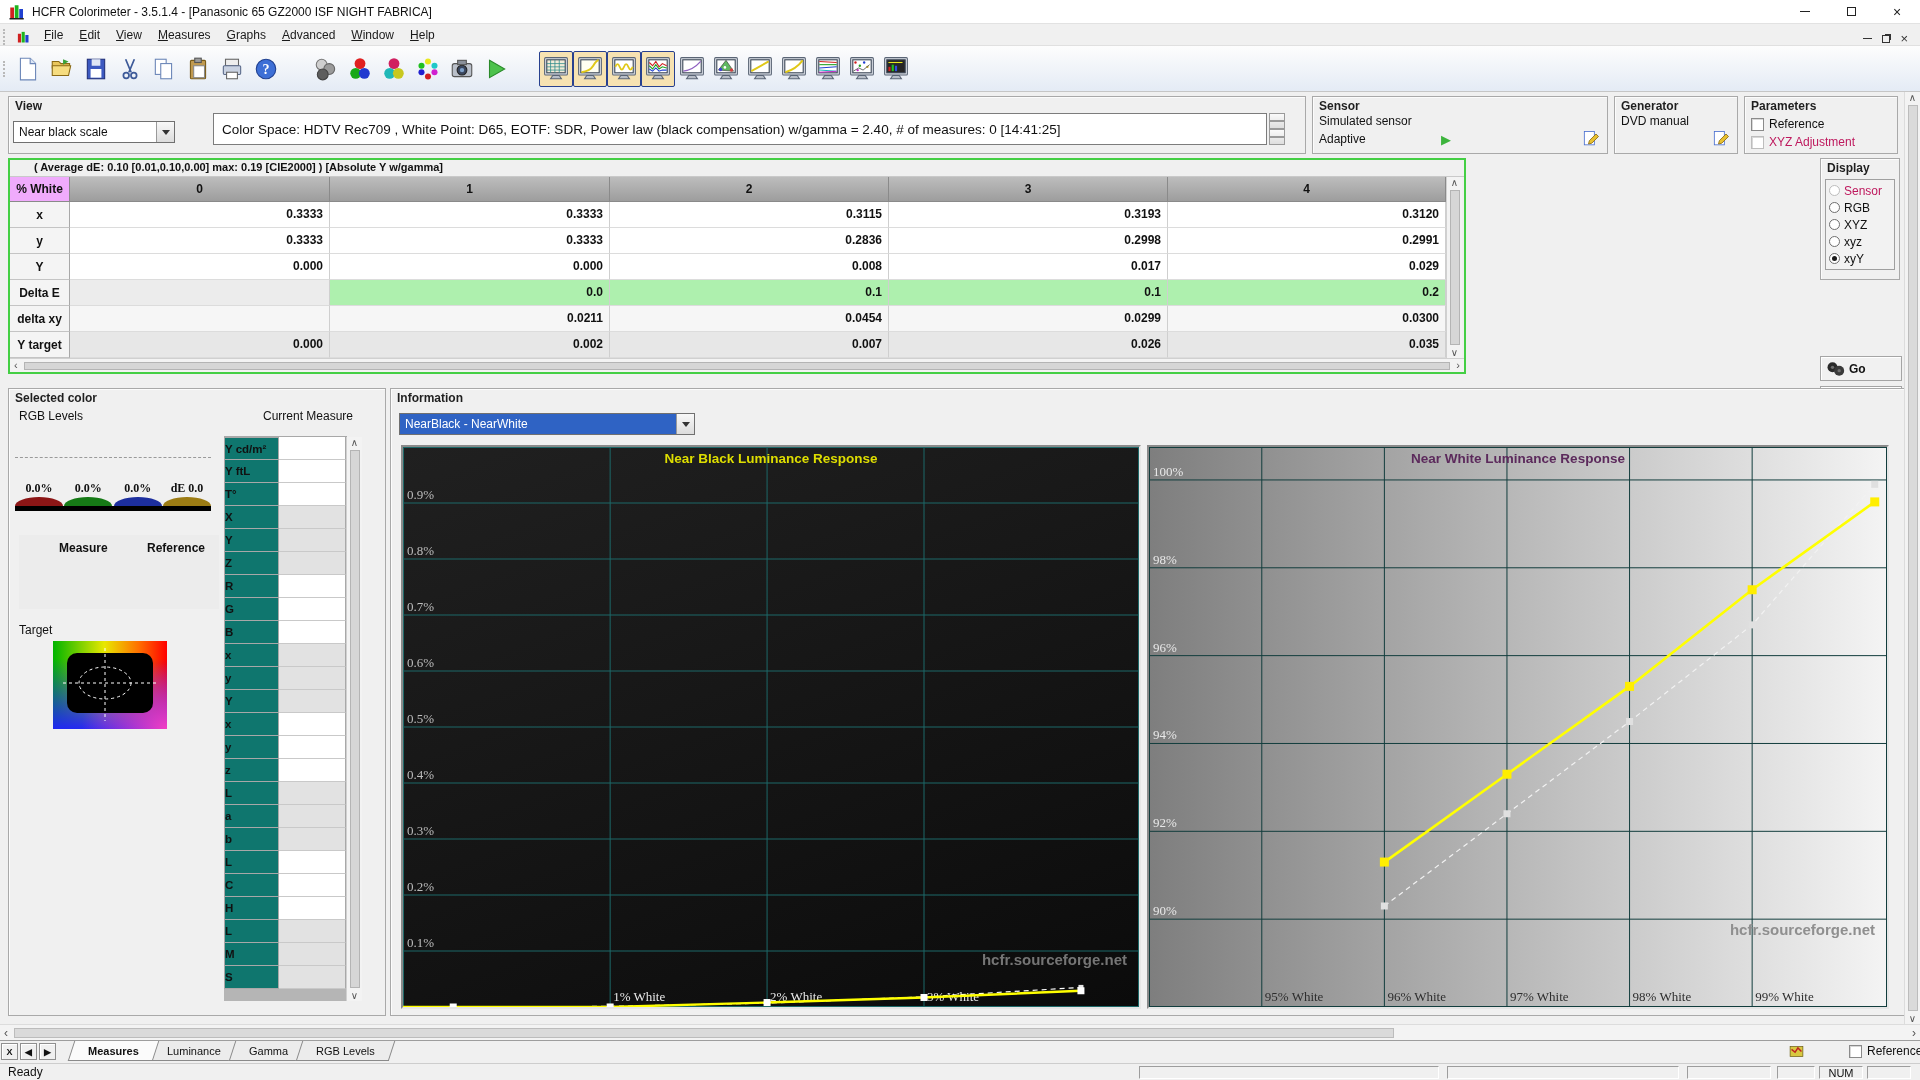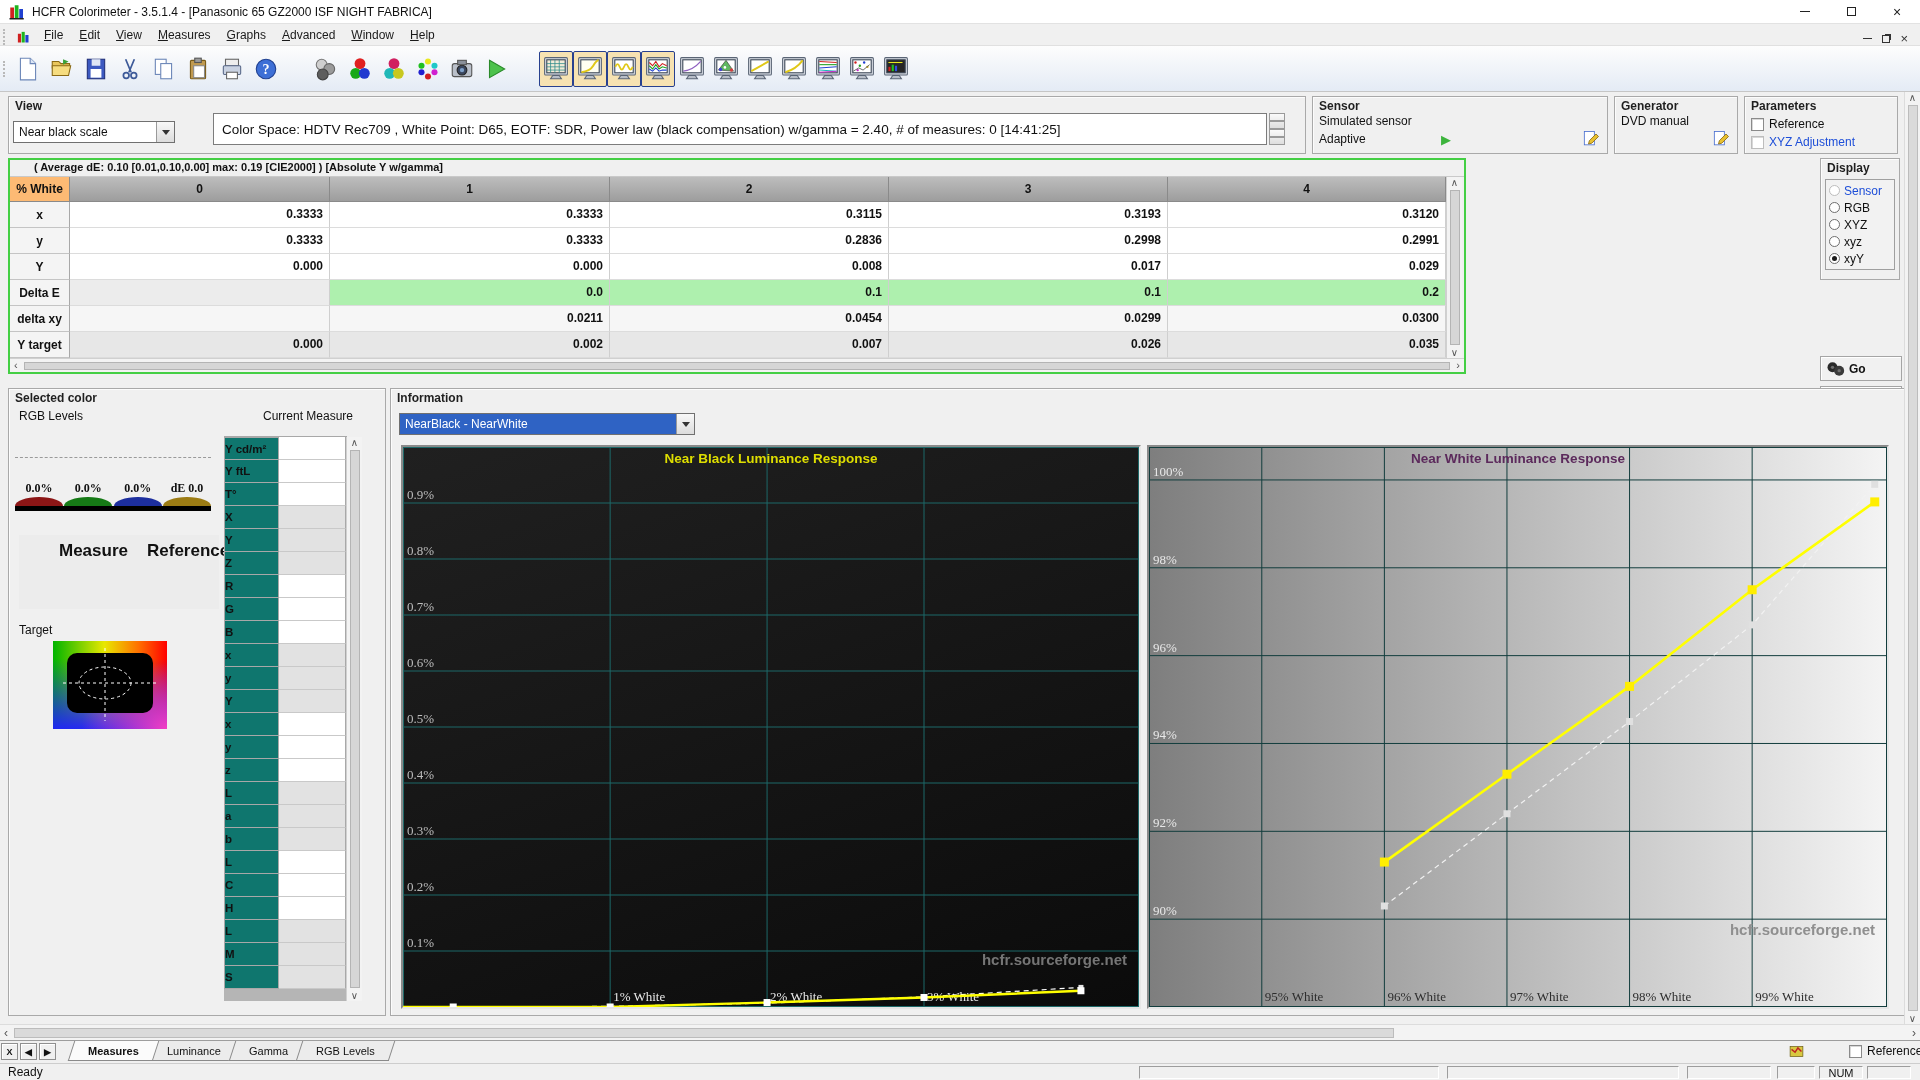--- a/index.html
+++ b/index.html
@@ -55,34 +55,34 @@
     border:1px solid #7c7c7c; display:flex; align-items:center; padding:0 8px; font-size:13.5px;
     white-space:nowrap; overflow:hidden; }
   .spin { position:absolute; left:1260px; top:16px; width:16px; height:32px; display:flex; flex-direction:column; }
   .spin div { flex:1; border:1px solid #9a9a9a; background:linear-gradient(#fafafa,#dedede);
     display:flex; align-items:center; justify-content:center; }
   .tri-up-s { width:0; height:0; border-left:3px solid transparent; border-right:3px solid transparent; border-bottom:4px solid #333; }
   .tri-dn-s { width:0; height:0; border-left:3px solid transparent; border-right:3px solid transparent; border-top:4px solid #333; }
   .prow { display:flex; align-items:center; gap:5px; padding:2px 6px; font-size:12px; white-space:nowrap; }
   .cb { width:13px; height:13px; background:#fff; border:1px solid #8a8a8a; box-shadow:inset 1px 1px 0 #d8d8d8; flex:0 0 13px; }
   .cb.dis { border-color:#bdbdbd; }
-  .dis-label { color:#1d4ed8; }
+  .dis-label { color:#be185d; }
   .editicon { width:20px; height:20px; }
   .playglyph { color:#3cb43c; font-size:13px; line-height:1; }
 
   
   #table-wrap { position:absolute; left:8px; top:158px; width:1458px; height:216px;
     border:2px solid #44cf44; background:#f0f0f0; }
   #table-caption { height:17px; font-size:11px; font-weight:bold; padding:1px 24px; background:#f0f0f0;
     border-bottom:1px solid #c9c9c9; white-space:nowrap; }
   #mgrid-zone { display:flex; }
   #mgrid { display:grid; grid-template-columns:60px 260px 280px 279px 279px 278px; }
   #mgrid .hc { background:linear-gradient(#bdbdbd,#9d9d9d); border-right:1px solid #8a8a8a;
     border-bottom:1px solid #8a8a8a; font-weight:bold; font-size:12px; text-align:center; line-height:25px; height:25px; }
-  #mgrid .corner { background:#fdba74; color:#111; }
+  #mgrid .corner { background:#f0abfc; color:#111; }
   #mgrid .rl { background:#f4f4f4; border-right:1px solid #a8a8a8; border-bottom:1px solid #c4c4c4;
     font-weight:bold; font-size:12px; text-align:center; line-height:26px; height:26px; }
   #mgrid .dc { background:#fff; border-right:1px solid #cfcfcf; border-bottom:1px solid #dcdcdc;
     font-size:12px; font-weight:600; text-align:right; padding:5px 6px 0 0; height:26px; }
   #mgrid .dc.light { background:#f6f6f6; } #mgrid .dc.mid { background:#e7e7e7; }
   #mgrid .dc.gray0 { background:#ececec; }
   .vscroll { width:16px; background:#f3f3f3; border-left:1px solid #d0d0d0; display:flex; flex-direction:column;
     align-items:center; font-size:10px; color:#555; }
   .vscroll .sthumb { flex:1; width:10px; margin:2px 0; background:#d6d6d6; border:1px solid #b4b4b4; }
   .hscroll { height:14px; background:#f3f3f3; border-top:1px solid #d0d0d0; display:flex; align-items:center;
@@ -108,21 +108,21 @@
   
   #selcolor { left:8px; top:388px; width:378px; height:628px; }
   #rgb-meter { position:absolute; left:6px; top:40px; width:196px; height:92px; }
   #rgb-meter .dash { position:absolute; left:0; top:28px; width:100%; border-top:1px dashed #9a9a9a; }
   #meter-labels { position:absolute; left:0; top:52px; width:100%; display:flex; justify-content:space-between; }
   #meter-labels span { width:48px; text-align:center; font-family:"Liberation Serif",serif; font-weight:bold; font-size:12px; }
   #meter-mounds { position:absolute; left:0; top:68px; width:100%; display:flex; justify-content:space-between; }
   #meter-mounds .mound { width:48px; height:9px; border-radius:24px 24px 0 0 / 9px 9px 0 0; }
   #rgb-meter .base { position:absolute; left:0; top:77px; width:100%; height:5px; background:#000; }
   #mr-box { position:absolute; left:10px; top:146px; width:200px; height:74px; background:#ececec; }
-  #mr-box span { font-weight:bold; font-size:17px; }
+  #mr-box span { font-weight:bold; font-size:12px; }
   #target-img { position:absolute; left:44px; top:252px; }
   #cm-table { position:absolute; left:215px; top:48px; width:139px; height:564px; display:flex; }
   #cm-grid { display:grid; grid-template-columns:55px 67px; grid-auto-rows:23px; align-content:start; }
   #cm-grid .cl { background:#0f766e; border:1px solid #a8a8a8; border-top:none; font-weight:bold; font-size:11.5px;
     text-align:left; line-height:22px; }
   #cm-grid .cl:first-child { border-top:1px solid #a8a8a8; }
   #cm-grid .cv { background:#fff; border-bottom:1px solid #c9c9c9; border-right:1px solid #a8a8a8; }
   #cm-grid .cv.shade { background:#e2e2e2; }
   #cm-grid .cfoot { grid-column:1 / 3; background:#b5b5b5; height:12px; }
   #cm-topline { position:absolute; left:215px; top:47px; width:123px; height:1px; background:#a8a8a8; }

